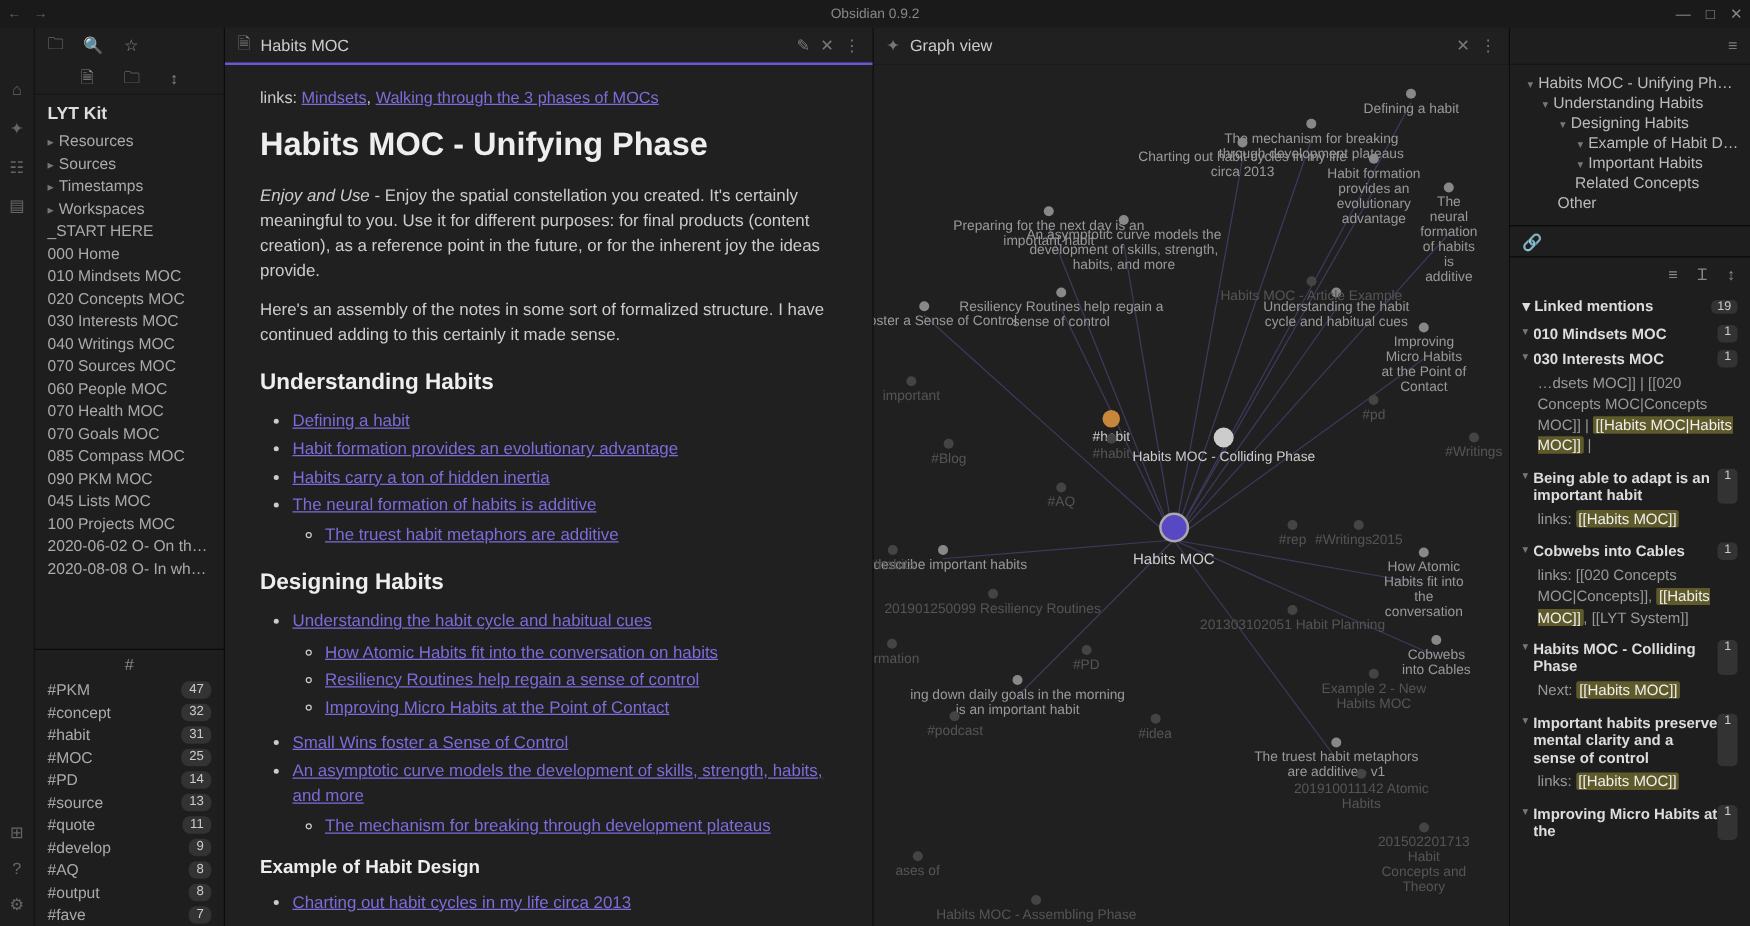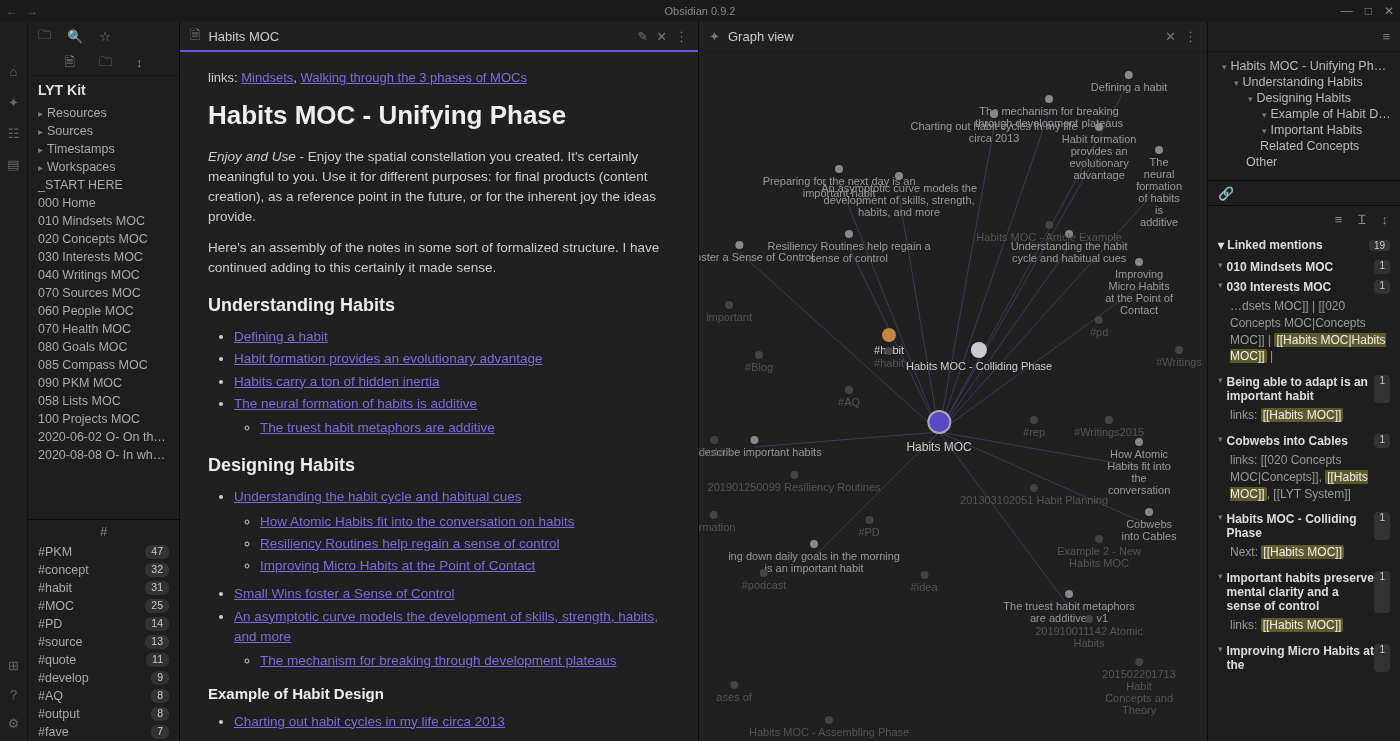--- a/index.html
+++ b/index.html
@@ -332,24 +332,24 @@
         <div class="tree-item folder">Workspaces</div>
         <div class="tree-item">_START HERE</div>
         <div class="tree-item">000 Home</div>
         <div class="tree-item">010 Mindsets MOC</div>
         <div class="tree-item">020 Concepts MOC</div>
         <div class="tree-item">030 Interests MOC</div>
         <div class="tree-item">040 Writings MOC</div>
         <div class="tree-item">070 Sources MOC</div>
         <div class="tree-item">060 People MOC</div>
         <div class="tree-item">070 Health MOC</div>
-        <div class="tree-item">080 Goals MOC</div>
+        <div class="tree-item">070 Goals MOC</div>
         <div class="tree-item">085 Compass MOC</div>
         <div class="tree-item">090 PKM MOC</div>
-        <div class="tree-item">058 Lists MOC</div>
+        <div class="tree-item">045 Lists MOC</div>
         <div class="tree-item">100 Projects MOC</div>
         <div class="tree-item">2020-06-02 O- On the proc</div>
         <div class="tree-item">2020-08-08 O- In what way</div>
       </div>
     <div class="tag-pane">
       <div class="tag-header">#</div>
       <div id="tags">
           <div class="tag-row">
             <span>#PKM</span>
             <span class="tag-count">47</span>
@@ -570,21 +570,21 @@
             <div>#AQ</div>
           </div>
           <div class="graph-node graph-label-only" style="left: 400px; top: 275px;">
             <div class="graph-dot dark"></div>
             <div>#pd</div>
           </div>
           <div class="graph-node graph-label-only" style="left: 335px; top: 375px;">
             <div class="graph-dot dark"></div>
             <div>#rep</div>
           </div>
-          <div class="graph-node graph-label-only" style="left: 410px; top: 375px;">
+          <div class="graph-node graph-label-only" style="left: 388px; top: 375px;">
             <div class="graph-dot dark"></div>
             <div>#Writings2015</div>
           </div>
           <div class="graph-node graph-label-only" style="left: 95px; top: 430px;">
             <div class="graph-dot dark"></div>
             <div>201901250099 Resiliency Routines</div>
           </div>
           <div class="graph-node graph-label-only" style="left: 170px; top: 475px;">
             <div class="graph-dot dark"></div>
             <div>#PD</div>

